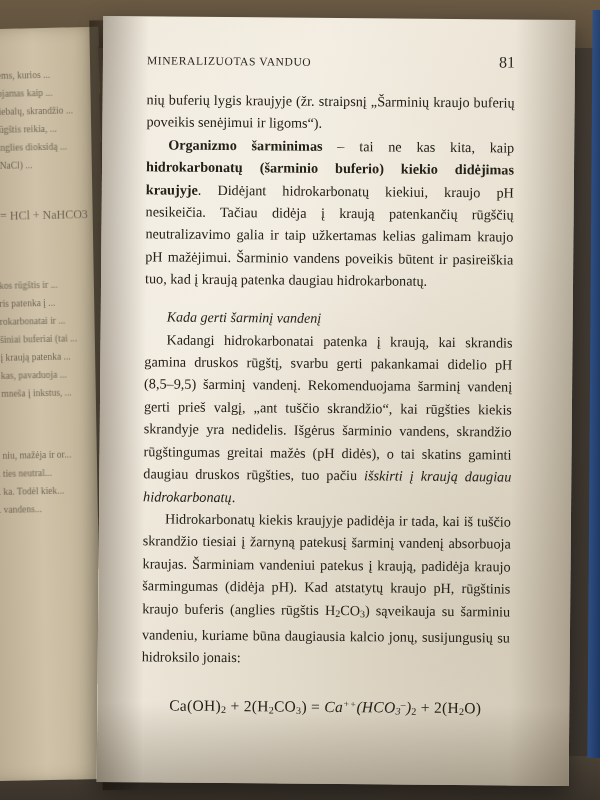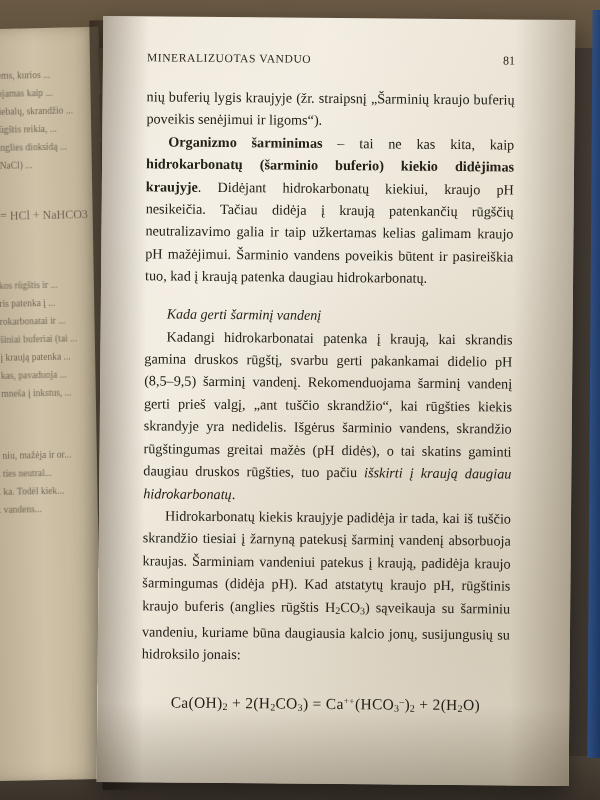--- a/index.html
+++ b/index.html
@@ -77,21 +77,21 @@
   .col{
     position:absolute;left:44px;top:34px;width:368px;
     color:#232018;
   }
   .runhead{
     display:flex;justify-content:space-between;align-items:baseline;
     font-variant:small-caps;
     font-size:11.5px;letter-spacing:.6px;color:#2b2720;
     margin-bottom:20px;
   }
-  .runhead .pageno{font-size:12px;letter-spacing:0;text-align:center;}
+  .runhead .pageno{font-size:16px;letter-spacing:0;text-align:center;}
   p{
     margin:0 0 0 0;
     font-size:14.2px;
     line-height:22.4px;
     text-align:justify;
     text-justify:inter-word;
     hyphens:auto;
   }
   p.ind{text-indent:22px;}
   .sub{
@@ -100,21 +100,21 @@
     margin:19px 0 3px 22px;
   }
   .bold{font-weight:bold;}
   .ital{font-style:italic;}
   .formula{
     margin:28px 0 0 0;
     text-align:center;
     font-size:15.5px;
     letter-spacing:.3px;
   }
-  .formula .it{}
+  .formula .it{font-style:italic;}
   sub{font-size:10px;vertical-align:-2px;}
   sup{font-size:9.5px;vertical-align:5px;}
   
   .grain{
     position:absolute;inset:0;
     background:
       radial-gradient(circle at 18% 22%, rgba(255,255,255,.20), rgba(255,255,255,0) 40%),
       radial-gradient(circle at 80% 78%, rgba(120,100,70,.14), rgba(255,255,255,0) 55%);
     pointer-events:none;
   }

